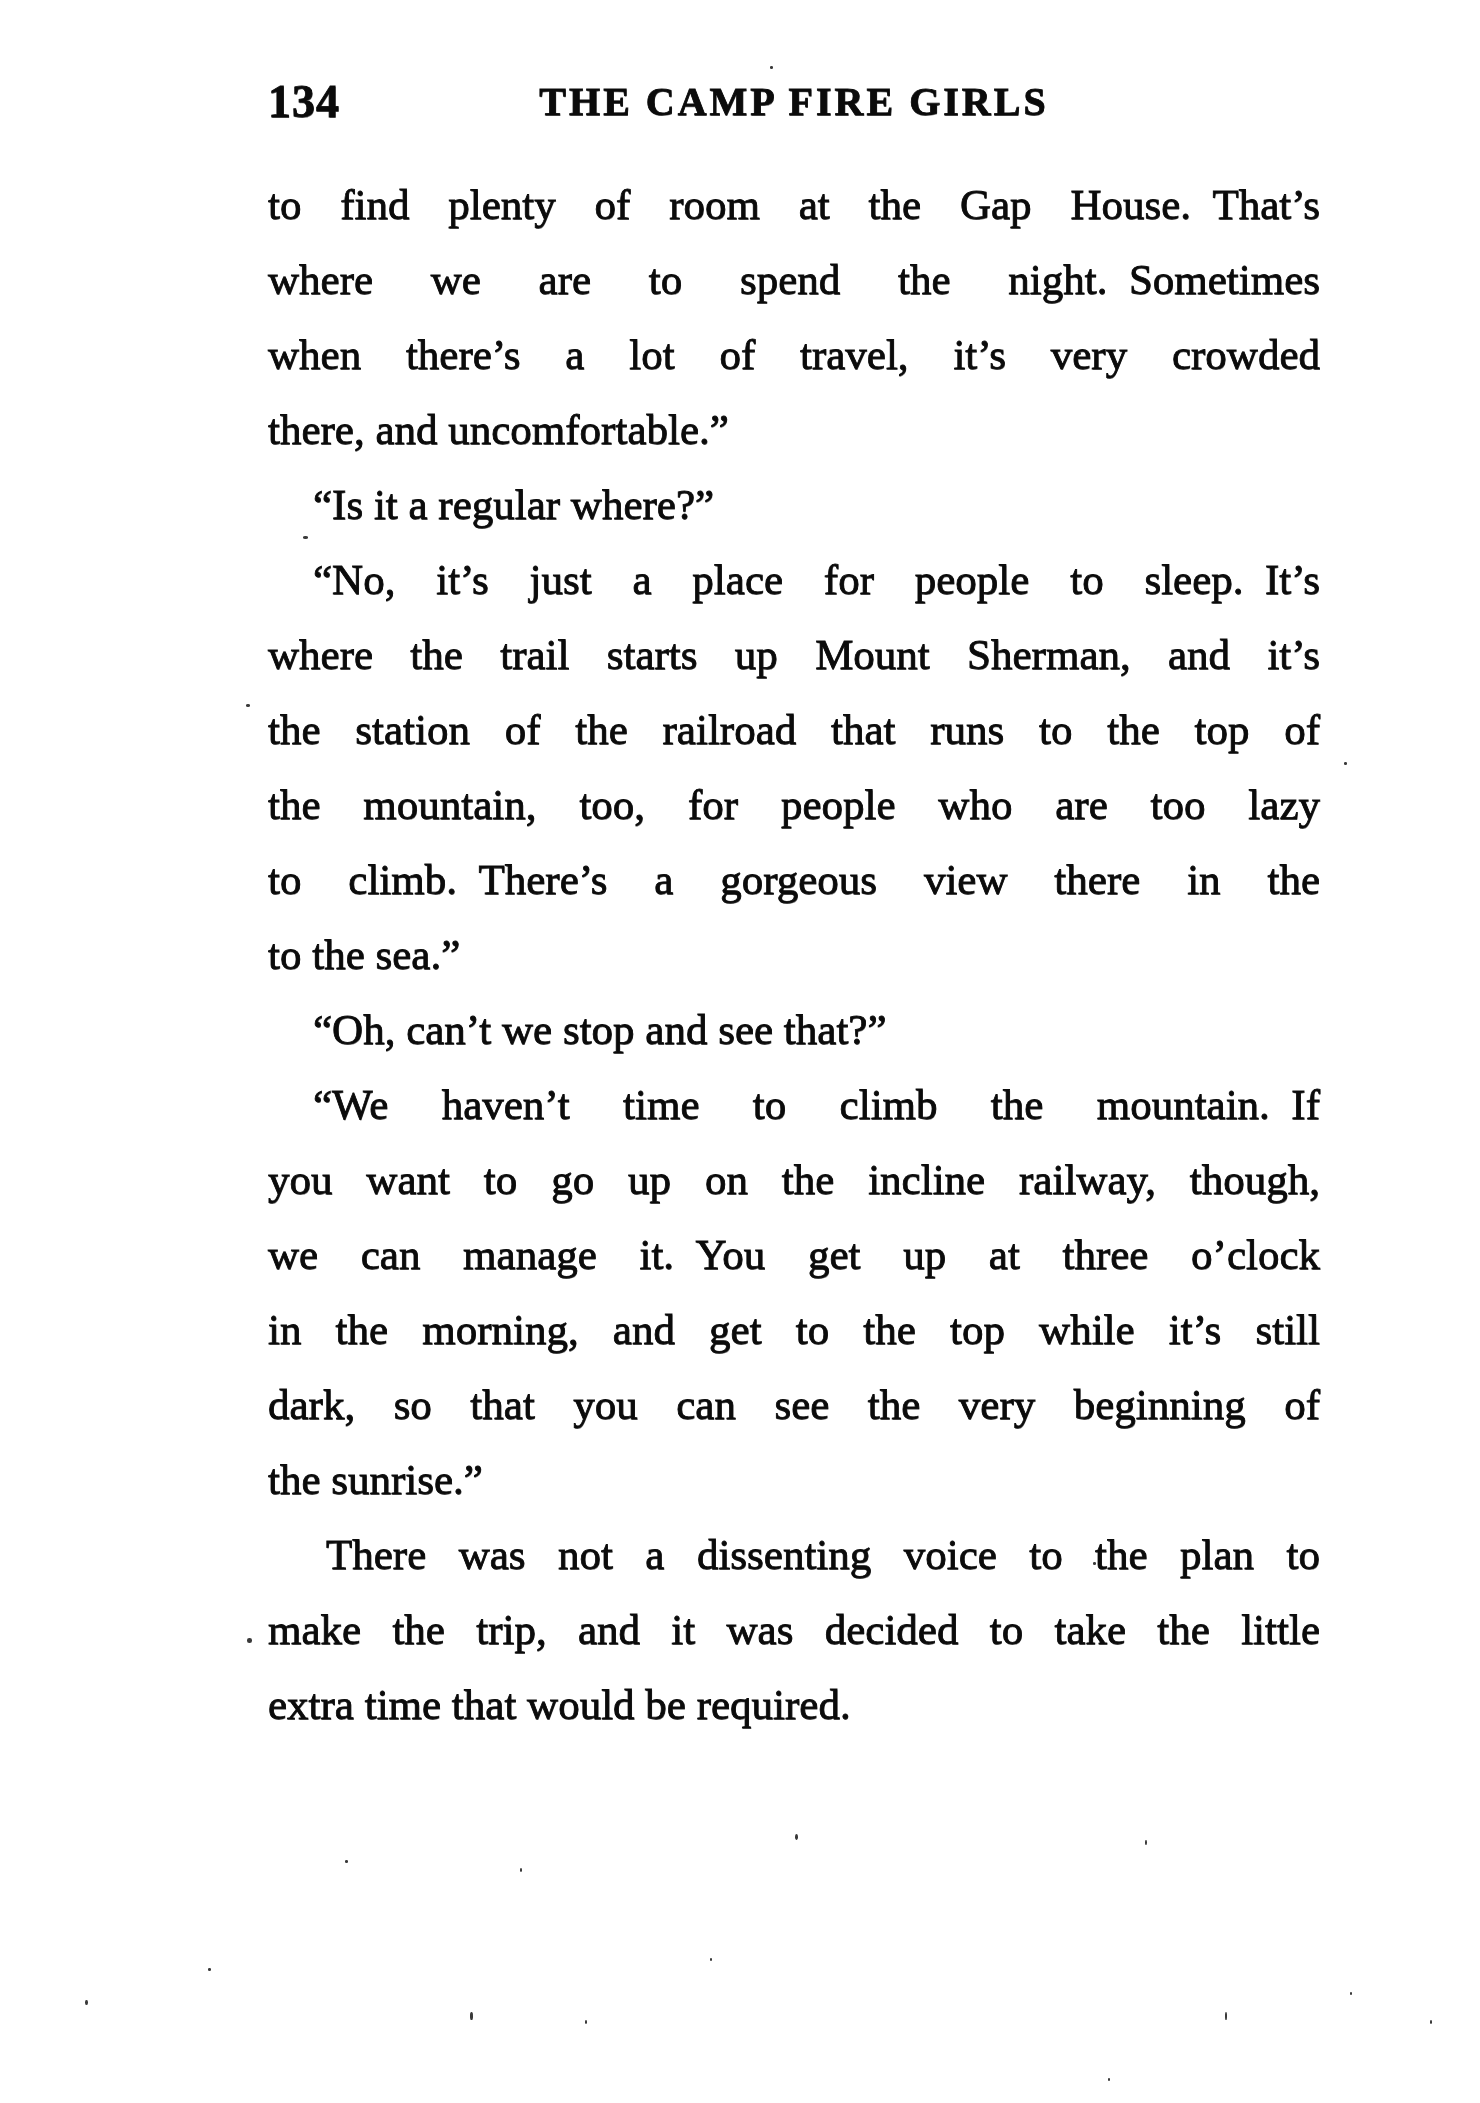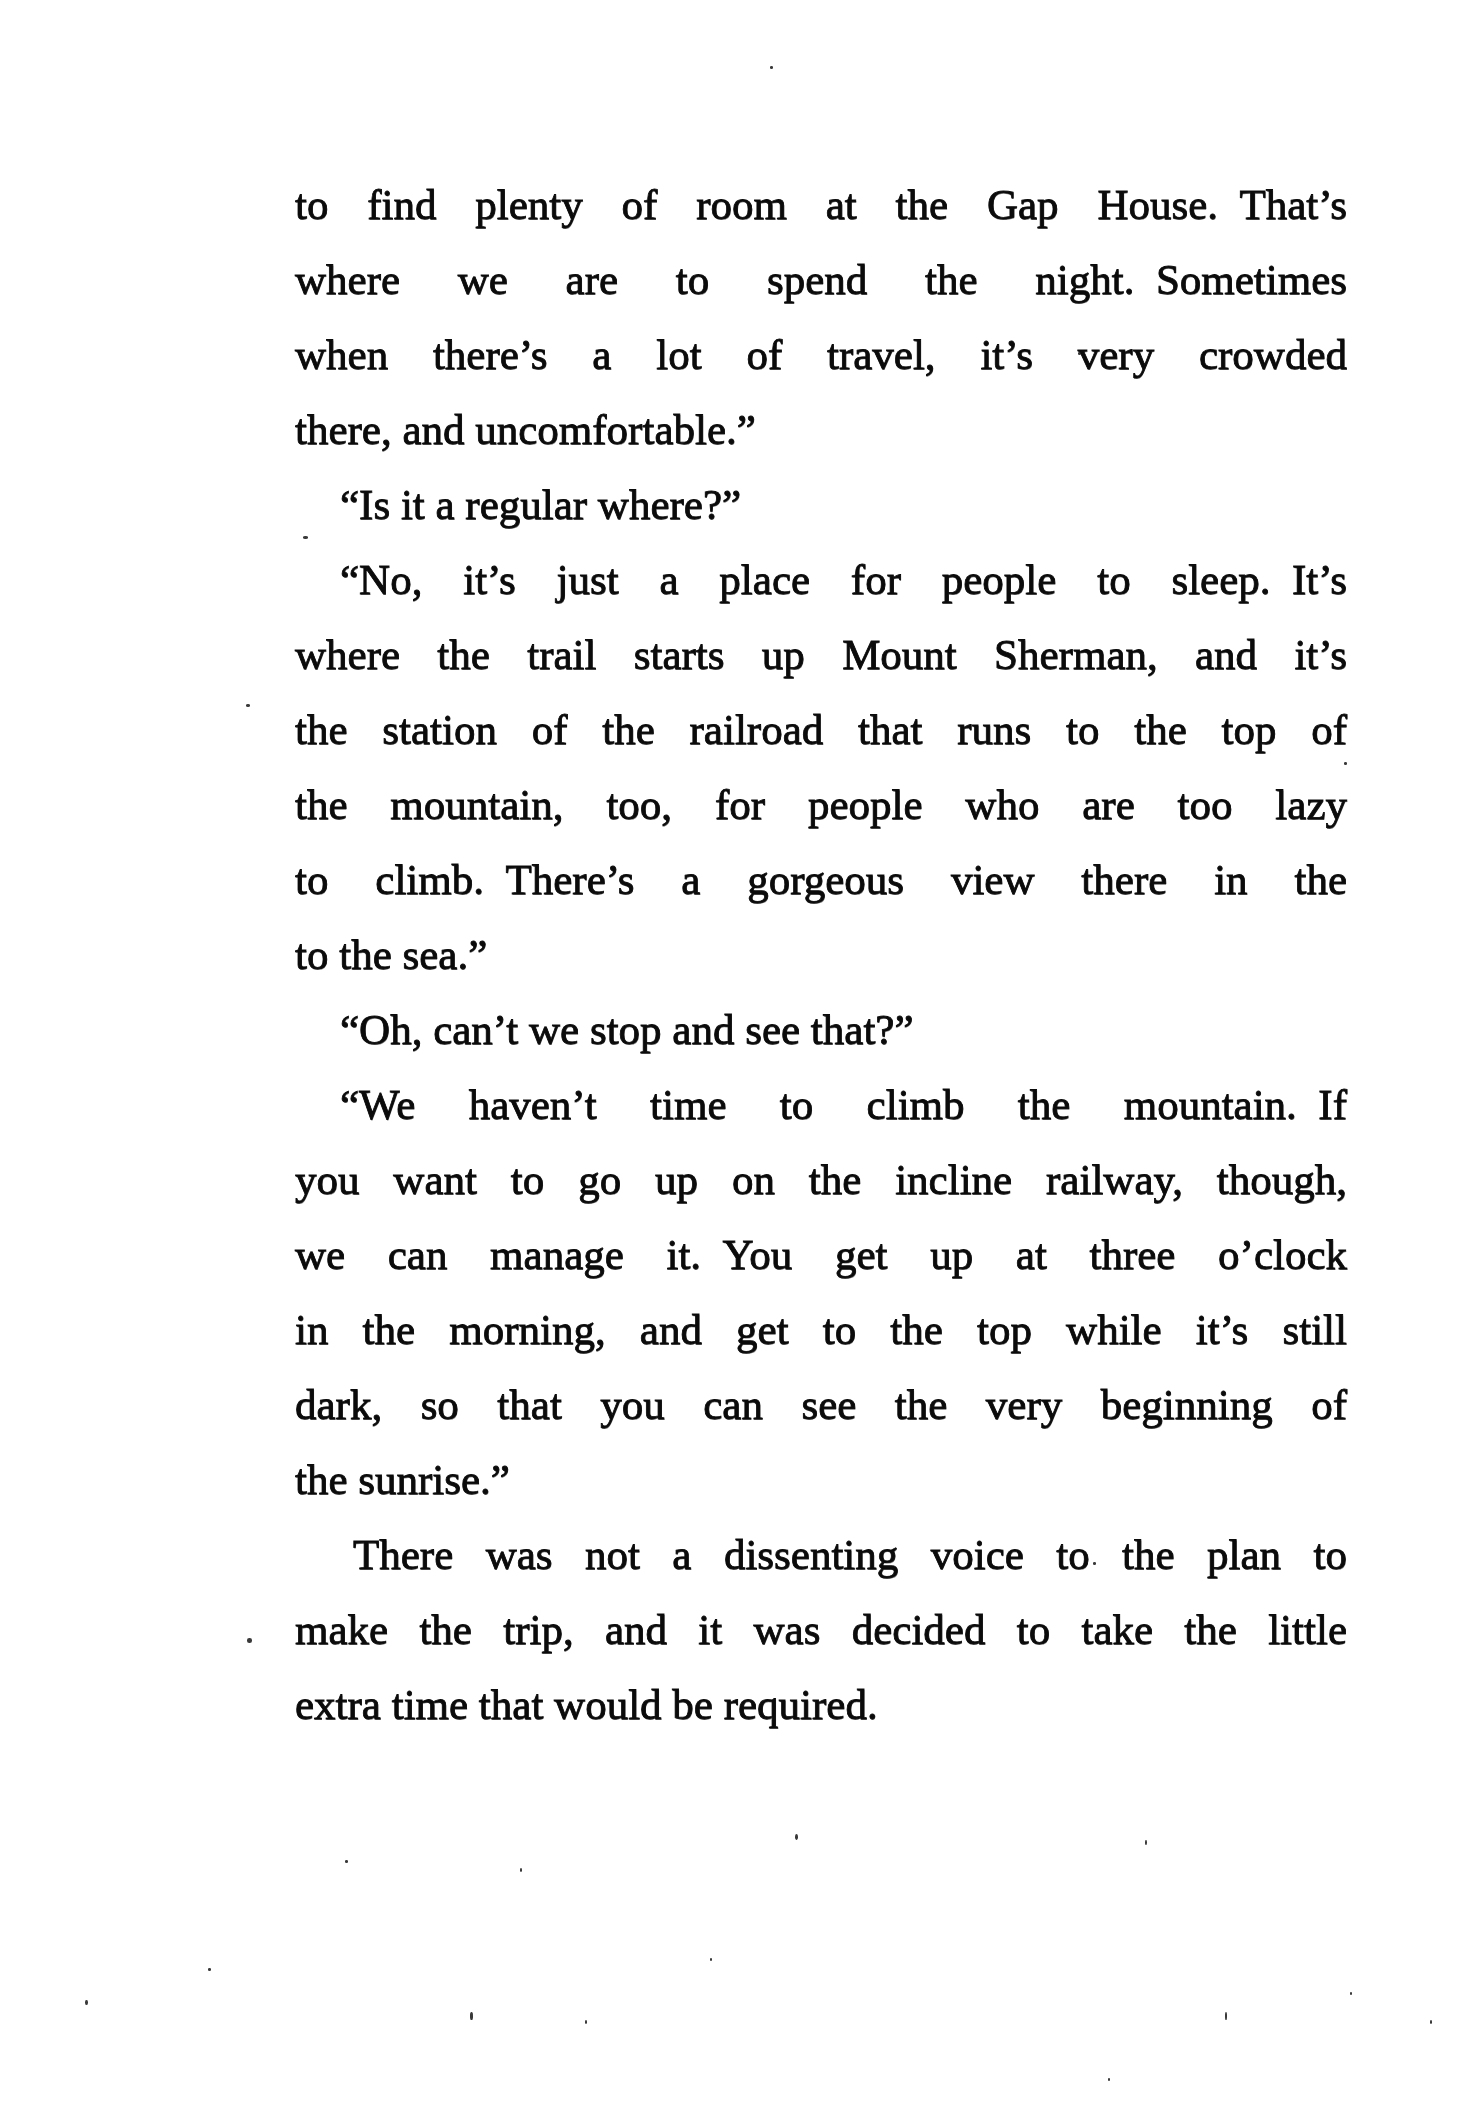--- a/index.html
+++ b/index.html
@@ -39,21 +39,20 @@
     text-align: center;
     font-size: 40px;
     font-weight: bold;
     letter-spacing: 3px;
   }
   .text-block {
     position: absolute;
     left: 268px;
     top: 167px;
     width: 1052px;
-    margin-left: 27px;
   }
   .line {
     height: 75px;
     line-height: 75px;
     font-size: 43px;
     text-align: justify;
     text-align-last: justify;
     white-space: nowrap;
   }
   .line.lastline {
@@ -65,20 +64,24 @@
     background: #161616;
     border-radius: 45%;
     opacity: 0.85;
   }
 </style>
 </head>
 <body>
 
 <div class="page">
 
+  <div class="header">
+    <span class="pagenum ink">134</span>
+    <span class="runtitle ink">THE CAMP FIRE GIRLS</span>
+  </div>
 
   <div class="text-block ink" id="text-block">
       <div class="line">to find plenty of room at the Gap House. That’s</div>
       <div class="line">where we are to spend the night. Sometimes</div>
       <div class="line">when there’s a lot of travel, it’s very crowded</div>
       <div class="line lastline">there, and uncomfortable.”</div>
       <div class="line lastline" style="padding-left: 45px;">“Is it a regular where?”</div>
       <div class="line" style="padding-left: 45px;">“No, it’s just a place for people to sleep. It’s</div>
       <div class="line">where the trail starts up Mount Sherman, and it’s</div>
       <div class="line">the station of the railroad that runs to the top of</div>

